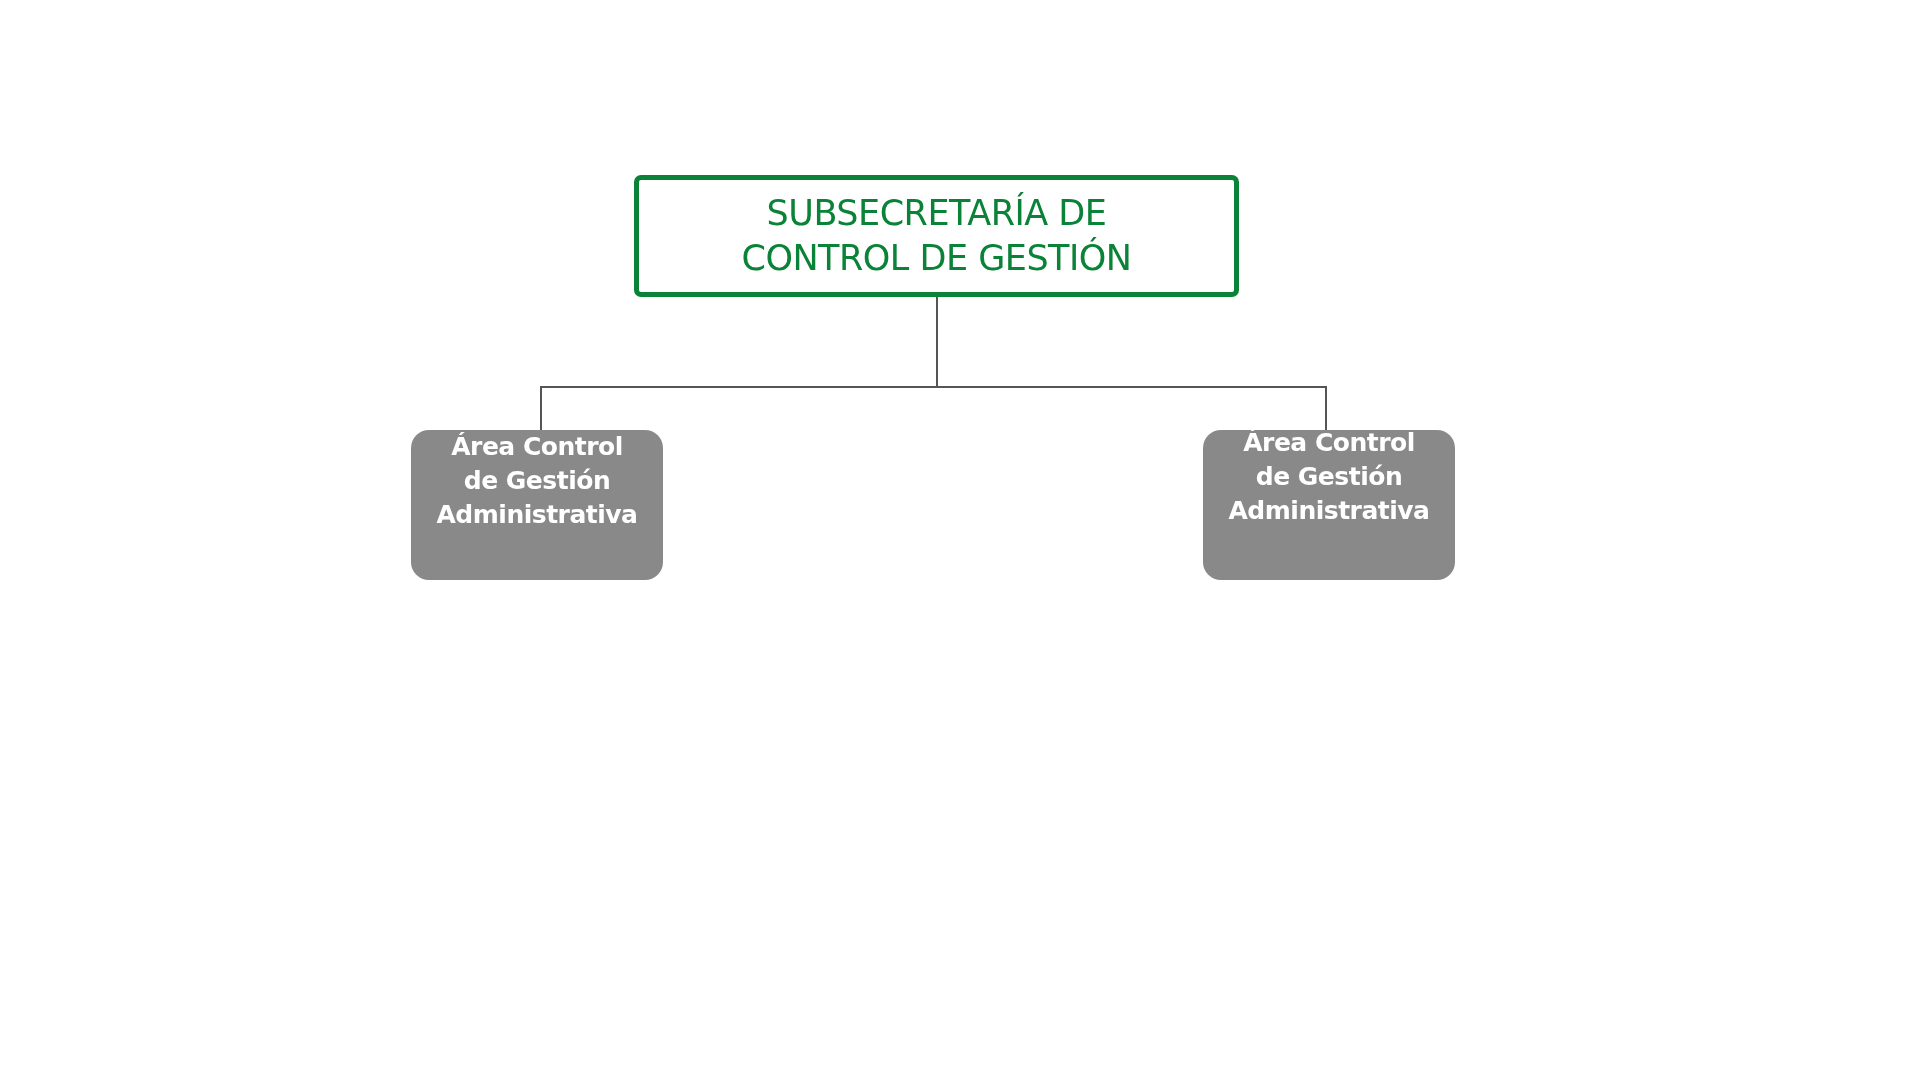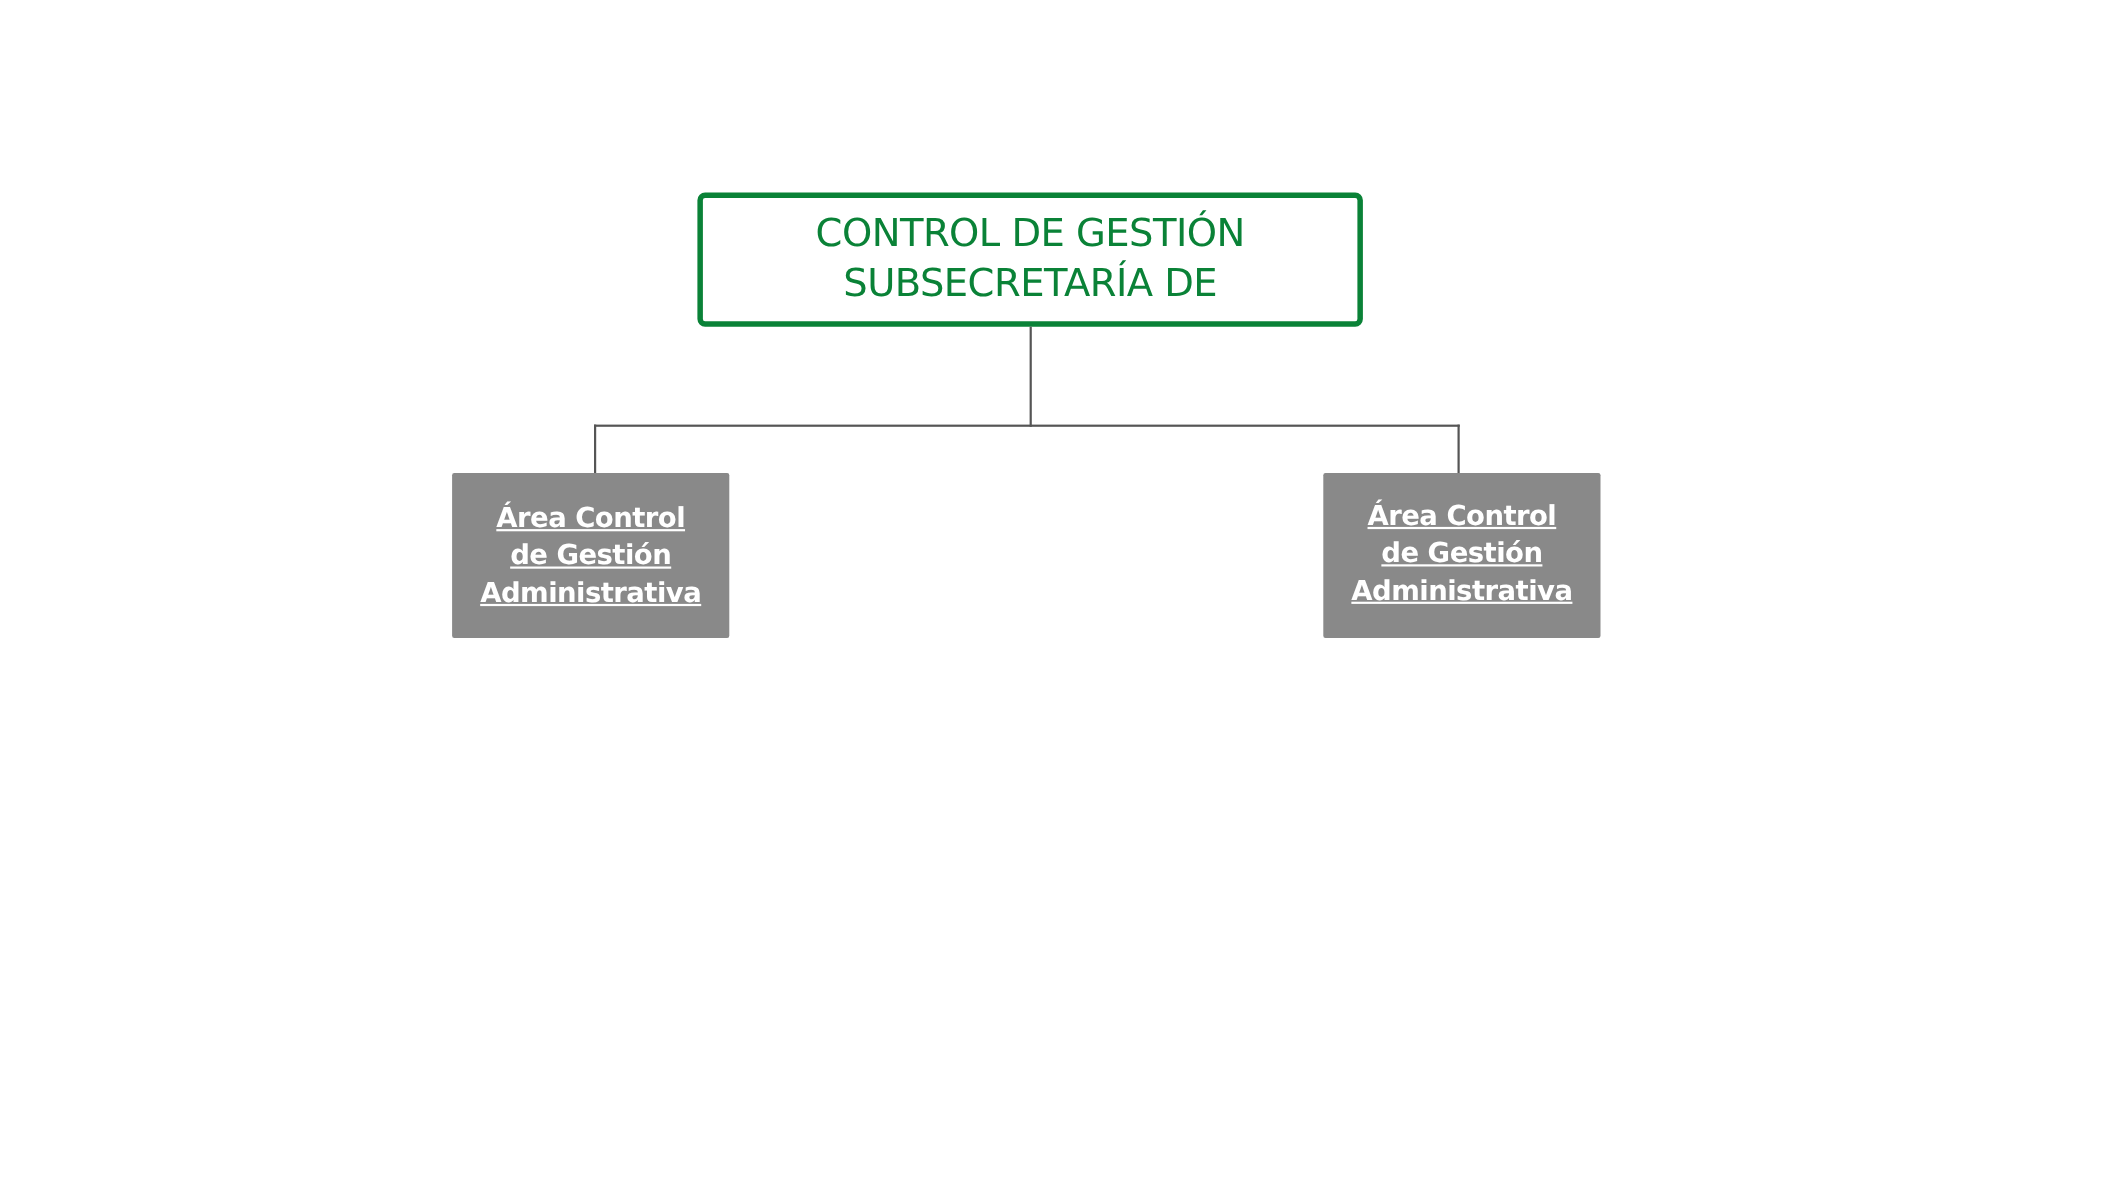--- a/index.html
+++ b/index.html
@@ -25,43 +25,42 @@
       line-height: 45px;
       text-align: center;
       letter-spacing: -0.5px;
     }
     .line { position: absolute; background: #555555; }
     .child-box {
       position: absolute;
       top: 430px;
       width: 252px; height: 150px;
       background: #898989;
-      border-radius: 2px;
+      border-radius: 18px;
       display: flex; flex-direction: column;
-      align-items: center; justify-content: center;
+      align-items: center; 
       color: #ffffff;
       font-weight: bold;
       font-size: 25px;
       line-height: 34px;
       text-align: center;
       letter-spacing: -0.5px;
-      text-decoration: underline;
     }
     .child-left { left: 411px; }
     .child-right { left: 1203px; }
     .child-right .lines { margin-top: -4px; }
   </style>
 </head>
 <body>
 
 <div>
 
   <div class="top-box">
+    <div>SUBSECRETARÍA DE</div>
     <div>CONTROL DE GESTIÓN</div>
-    <div>SUBSECRETARÍA DE</div>
   </div>
 
   <div class="line" style="left:936px; top:297px; width:2px; height:91px;"></div>
   <div class="line" style="left:540px; top:386px; width:787px; height:2px;"></div>
   <div class="line" style="left:540px; top:386px; width:2px; height:44px;"></div>
   <div class="line" style="left:1325px; top:386px; width:2px; height:44px;"></div>
 
   <div class="child-box child-left">
     <div class="lines">
       <div>Área Control</div>

